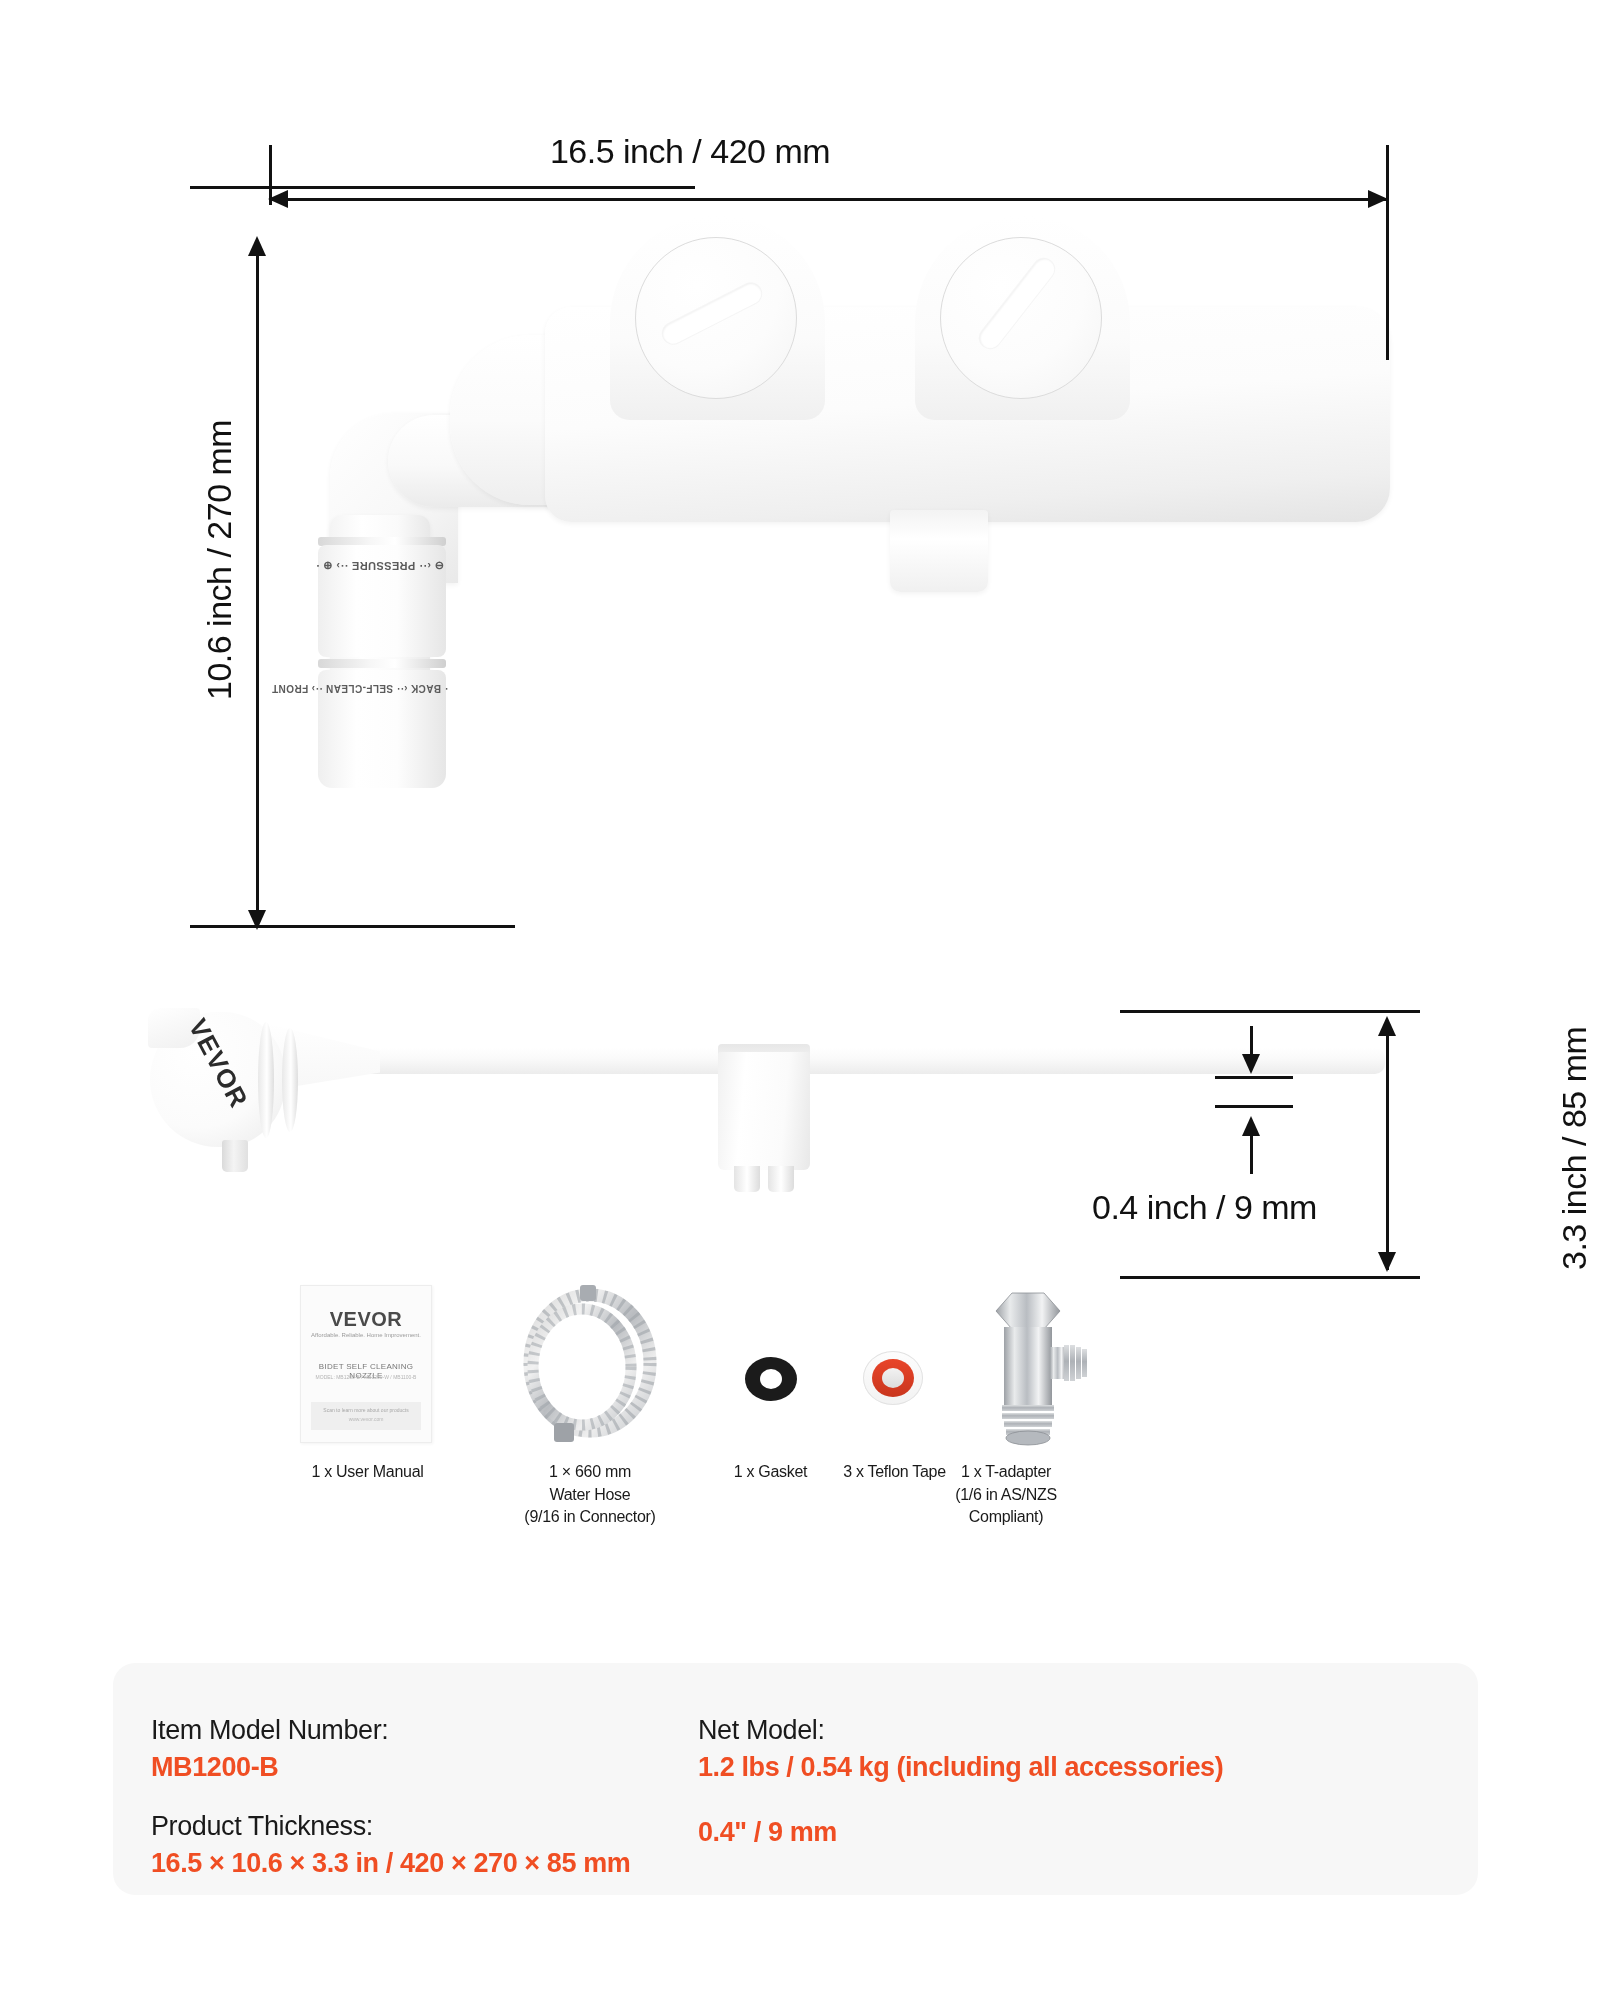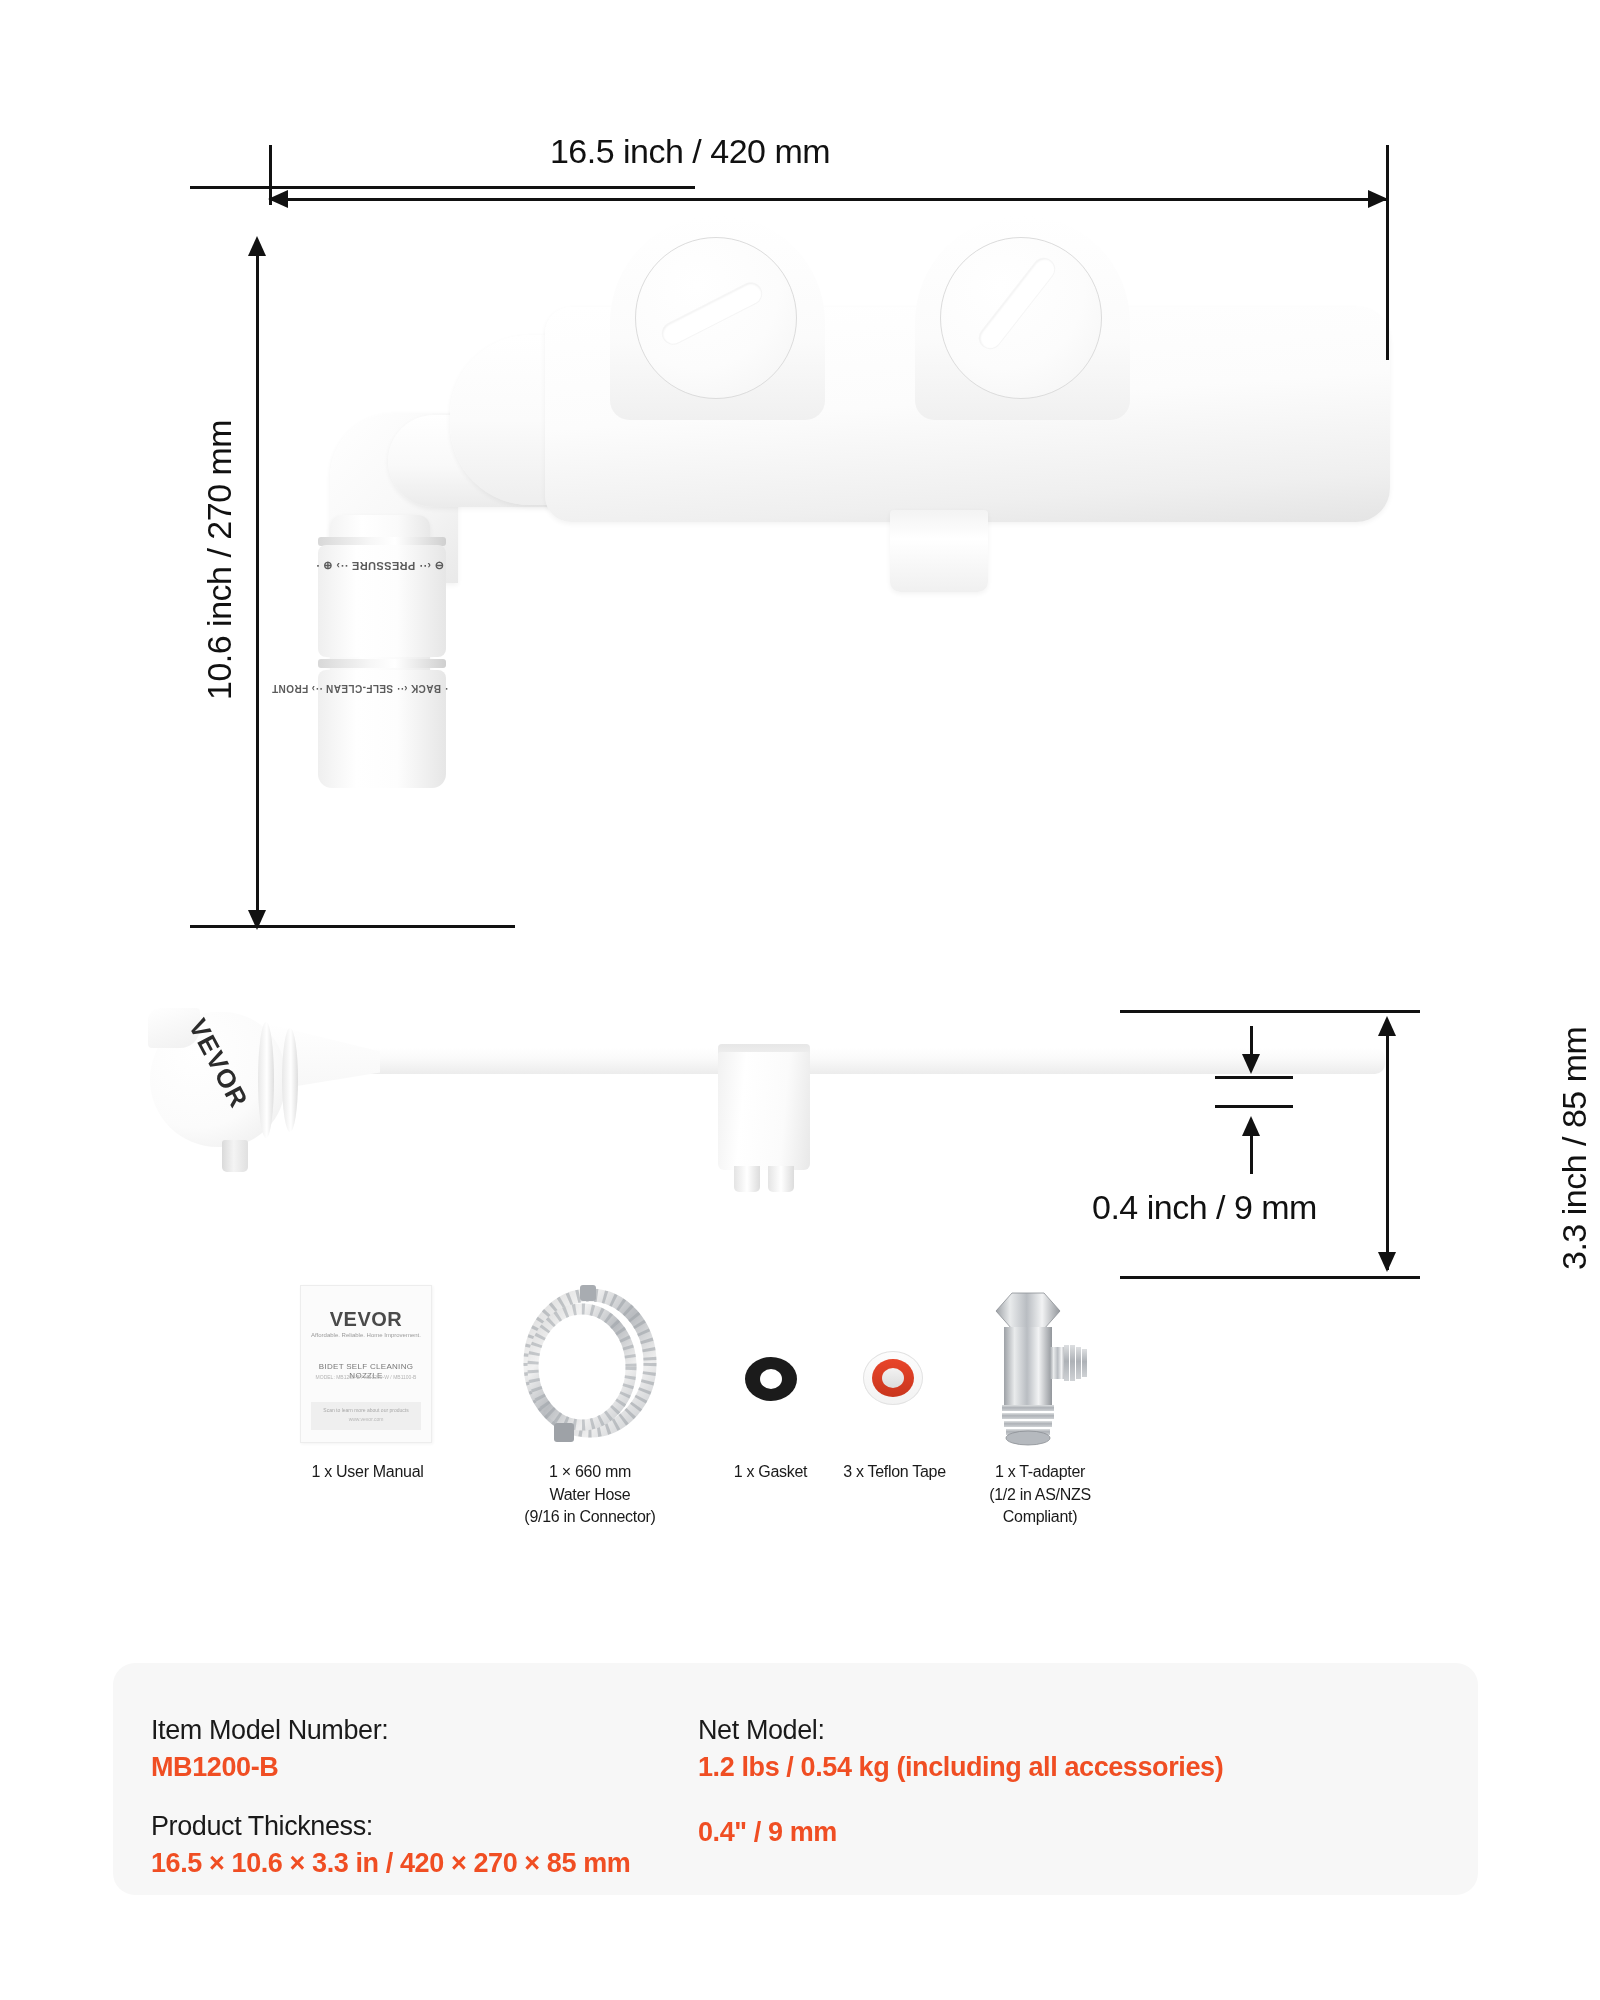--- a/index.html
+++ b/index.html
@@ -546,23 +546,23 @@
         </g>
 
         <g fill="url(#chrome2)">
           <rect x="24" y="124" width="52" height="6"></rect>
           <rect x="24" y="132" width="52" height="6"></rect>
           <rect x="26" y="140" width="48" height="6"></rect>
           <rect x="28" y="148" width="44" height="6"></rect>
         </g>
         <ellipse cx="50" cy="157" rx="22" ry="7" fill="#b5b9be" stroke="#8b8f94" stroke-width="0.8"></ellipse>
       </svg>
-      <div class="acc-label" style="left:635px; top:176px; width:230px;">
+      <div class="acc-label" style="left:601px; top:176px; width:230px;">
           <div>1 x T-adapter</div>
-          <div>(1/2 in AS/NZS</div>
+          <div>(1/6 in AS/NZS</div>
           <div>Compliant)</div>
         </div>
     </div>
   </div>
 
   <div id="specs">
     <div class="spec-col" id="spec-col-left">
       <div class="spec-key">Item Model Number:</div>
       <div class="spec-val">MB1200-B</div>
       <div class="spec-gap"></div>

